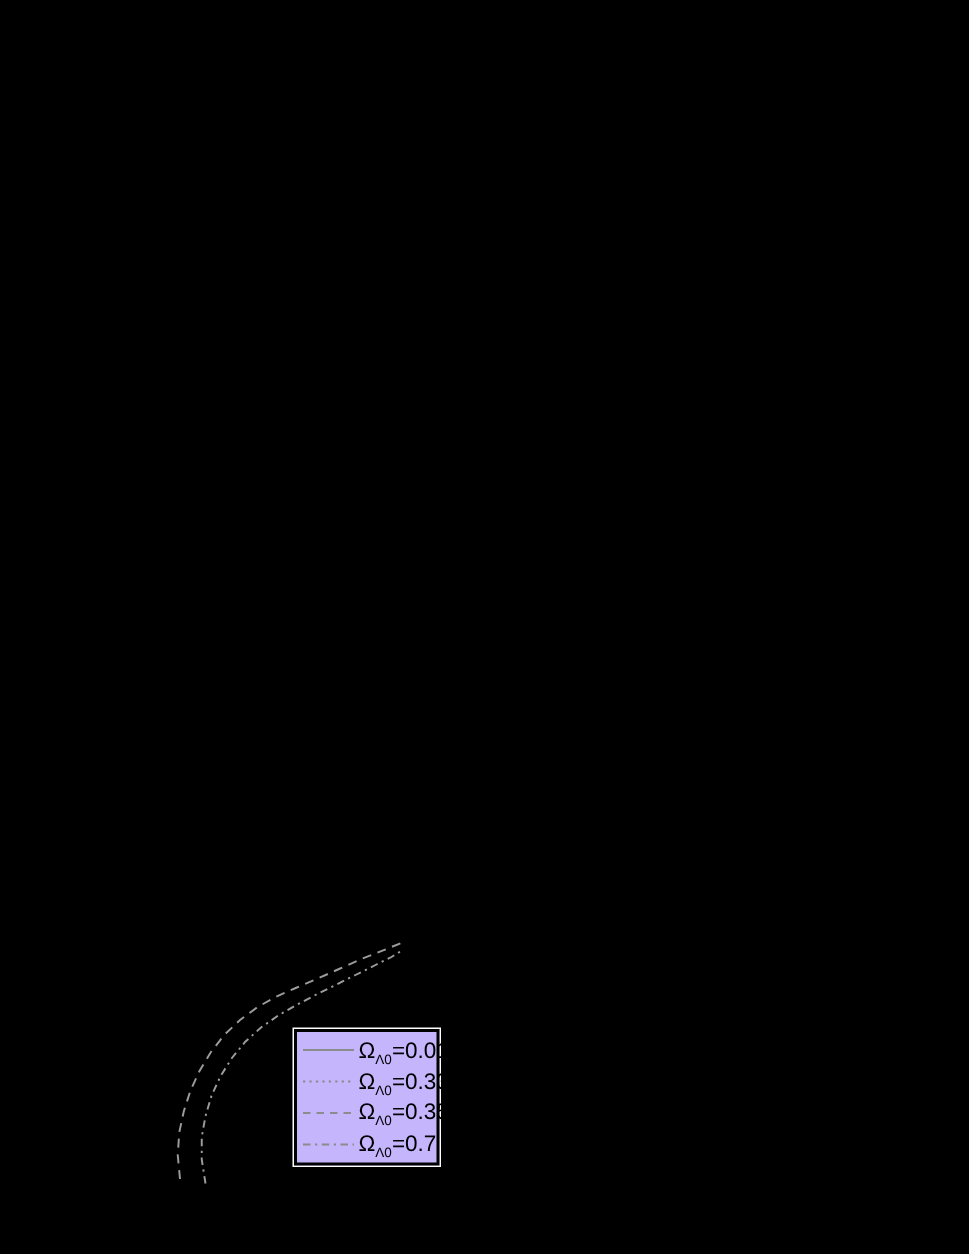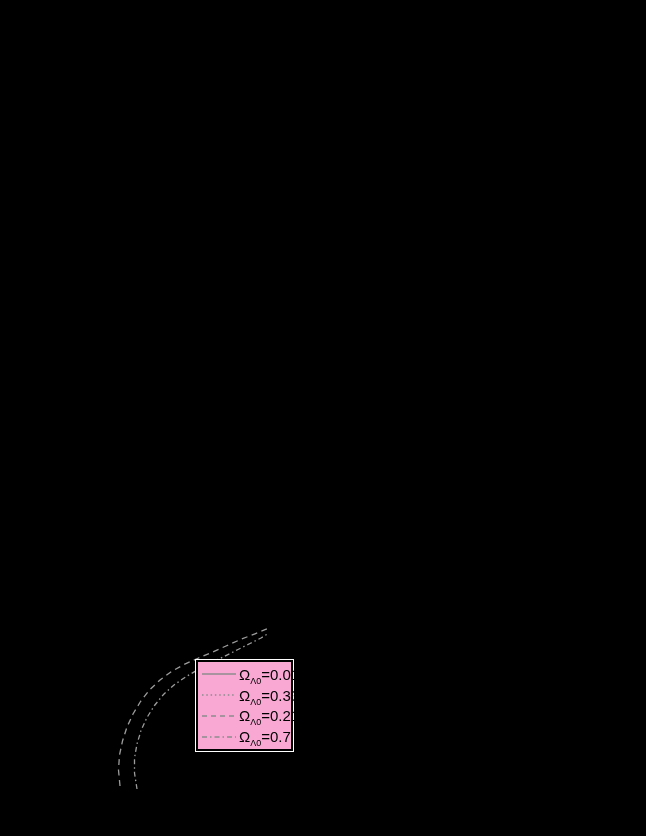--- a/index.html
+++ b/index.html
@@ -21,24 +21,24 @@
     top: 0;
   }
   svg.curves path {
     fill: none;
     stroke-width: 1.3;
     stroke-linecap: butt;
   }
   .legend {
     position: absolute;
     left: 196px;
-    top: 660px;
+    top: 686px;
     width: 97px;
     height: 91px;
-    background: #f9a8d4;
+    background: #c4b5fd;
     border: 2px solid #000000;
     box-shadow: 0 0 0 1px #ffffff;
     box-sizing: border-box;
     display: flex;
     flex-direction: column;
     justify-content: space-between;
     padding: 2px 3px;
   }
   .legend-row {
     display: flex;
@@ -88,21 +88,21 @@
       <svg class="sample" viewBox="0 0 36 14">
         <line x1="1" y1="7" x2="35" y2="7" stroke-dasharray="1.5 2.8" stroke="#8c8c8c"></line>
       </svg>
       <span class="legend-label"><span>Ω</span><sub>Λ0</sub><span>=0.33</span></span>
     </div>
 
     <div class="legend-row">
       <svg class="sample" viewBox="0 0 36 14">
         <line x1="1" y1="7" x2="35" y2="7" stroke-dasharray="5 4" stroke="#8c8c8c"></line>
       </svg>
-      <span class="legend-label"><span>Ω</span><sub>Λ0</sub><span>=0.21</span></span>
+      <span class="legend-label"><span>Ω</span><sub>Λ0</sub><span>=0.35</span></span>
     </div>
 
     <div class="legend-row">
       <svg class="sample" viewBox="0 0 36 14">
         <line x1="1" y1="7" x2="35" y2="7" stroke-dasharray="5 3 1.5 3" stroke="#8c8c8c"></line>
       </svg>
       <span class="legend-label"><span>Ω</span><sub>Λ0</sub><span>=0.7</span></span>
     </div>
 
   </div>

